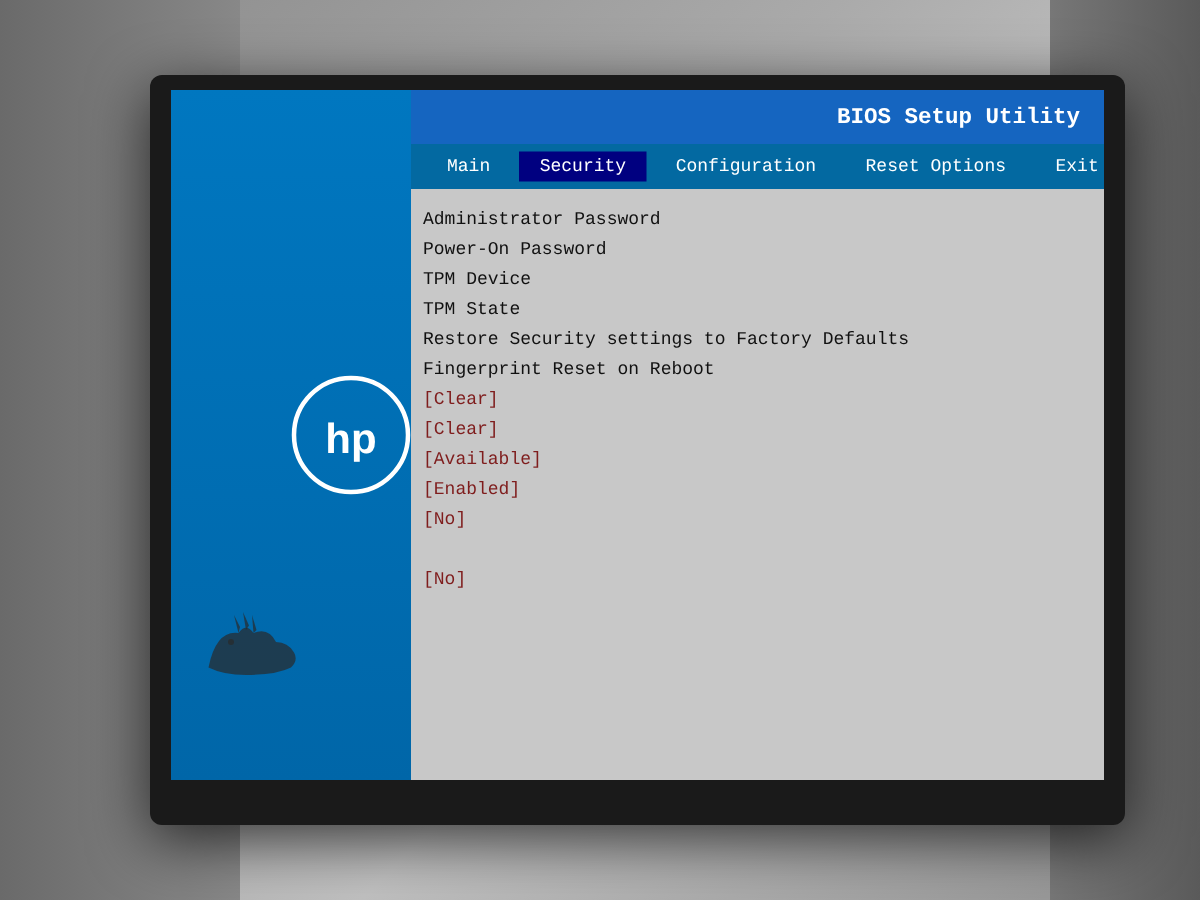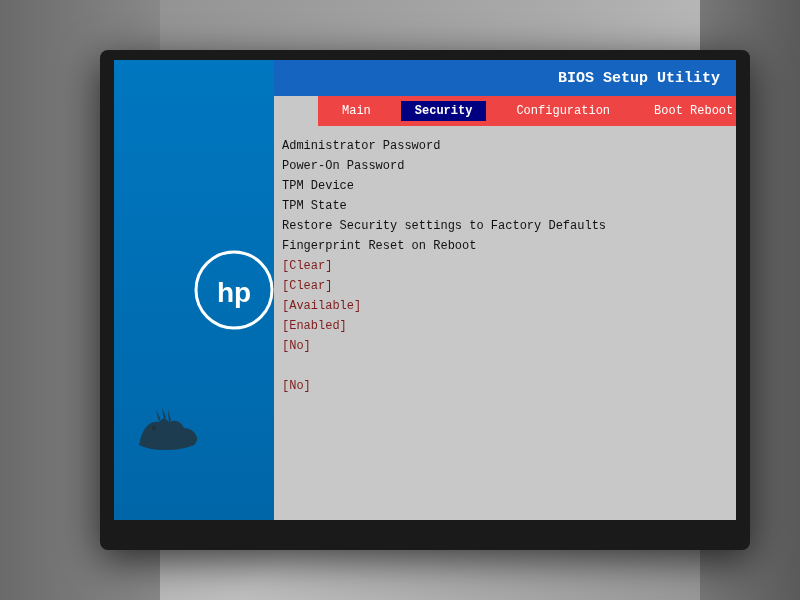--- a/index.html
+++ b/index.html
@@ -111,41 +111,40 @@
       color: #ffffff;
       font-size: 15px;
       font-weight: bold;
       font-family: 'Courier New', monospace;
     }
 
     
     .nav-bar {
       width: 100%;
       height: 30px;
-      background: #ef4444;
+      background: #0369a1;
       display: flex;
       align-items: center;
       padding-left: 10px;
-      gap: 16px;
-      margin-left: 44px;
+      gap: 5px;
     }
 
     .nav-item {
       color: #ffffff;
       font-size: 12px;
       font-family: 'Courier New', monospace;
       padding: 3px 14px;
       cursor: pointer;
       white-space: nowrap;
     }
 
     .nav-item.active {
       background: #000080;
       color: #ffffff;
-      font-weight: bold;
+      font-weight: normal;
     }
 
     .bios-two-col {
       display: flex;
       width: 100%;
       padding: 10px 8px 0 8px;
       flex-direction: column;
     }
 
     .bios-labels-col {
@@ -210,21 +209,21 @@
     <div class="bios-area">
 
       <div class="bios-title-bar">
         <span class="bios-title-text">BIOS Setup Utility</span>
       </div>
 
       <div class="nav-bar">
         <div class="nav-item">Main</div>
         <div class="nav-item active">Security</div>
         <div class="nav-item">Configuration</div>
-        <div class="nav-item">Boot Reboot</div>
+        <div class="nav-item">Reset Options</div>
         <div class="nav-item">Exit</div>
       </div>
 
       <div class="bios-two-col">
         <div class="bios-labels-col">
           <div class="bios-row-label">Administrator Password</div>
           <div class="bios-row-label">Power-On Password</div>
           <div class="bios-row-label">TPM Device</div>
           <div class="bios-row-label">TPM State</div>
           <div class="bios-row-label">Restore Security settings to Factory Defaults</div>

